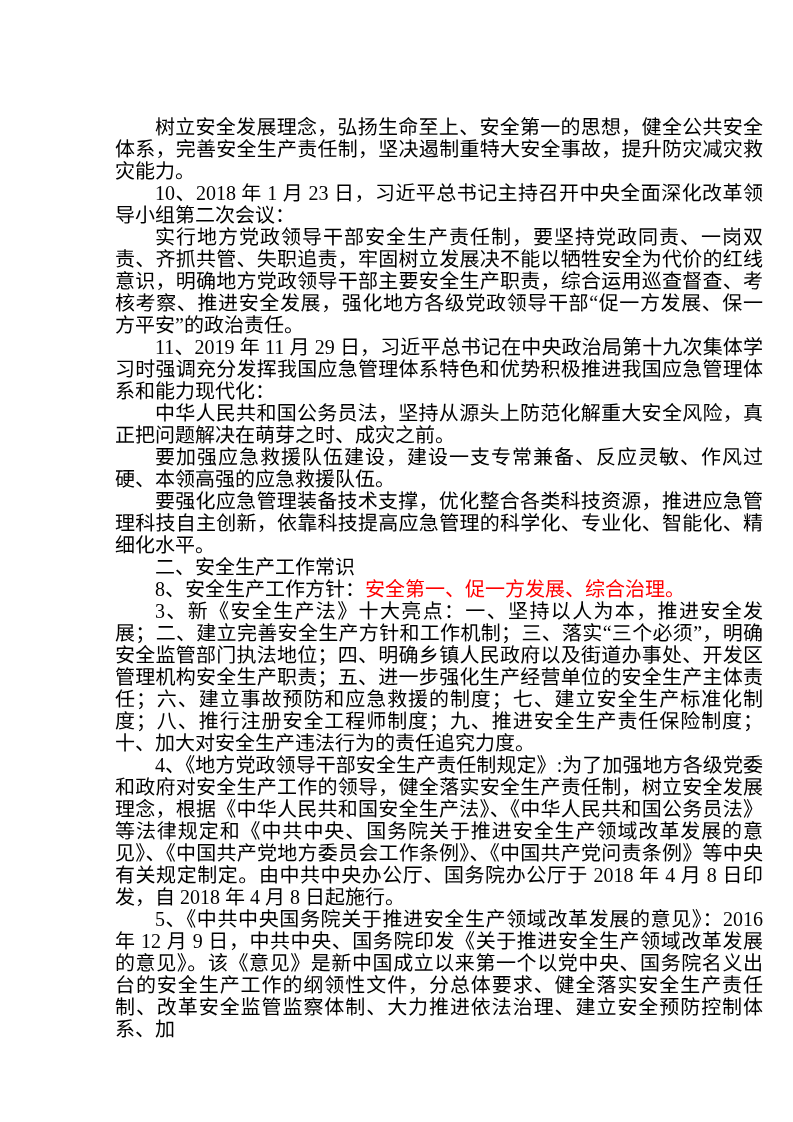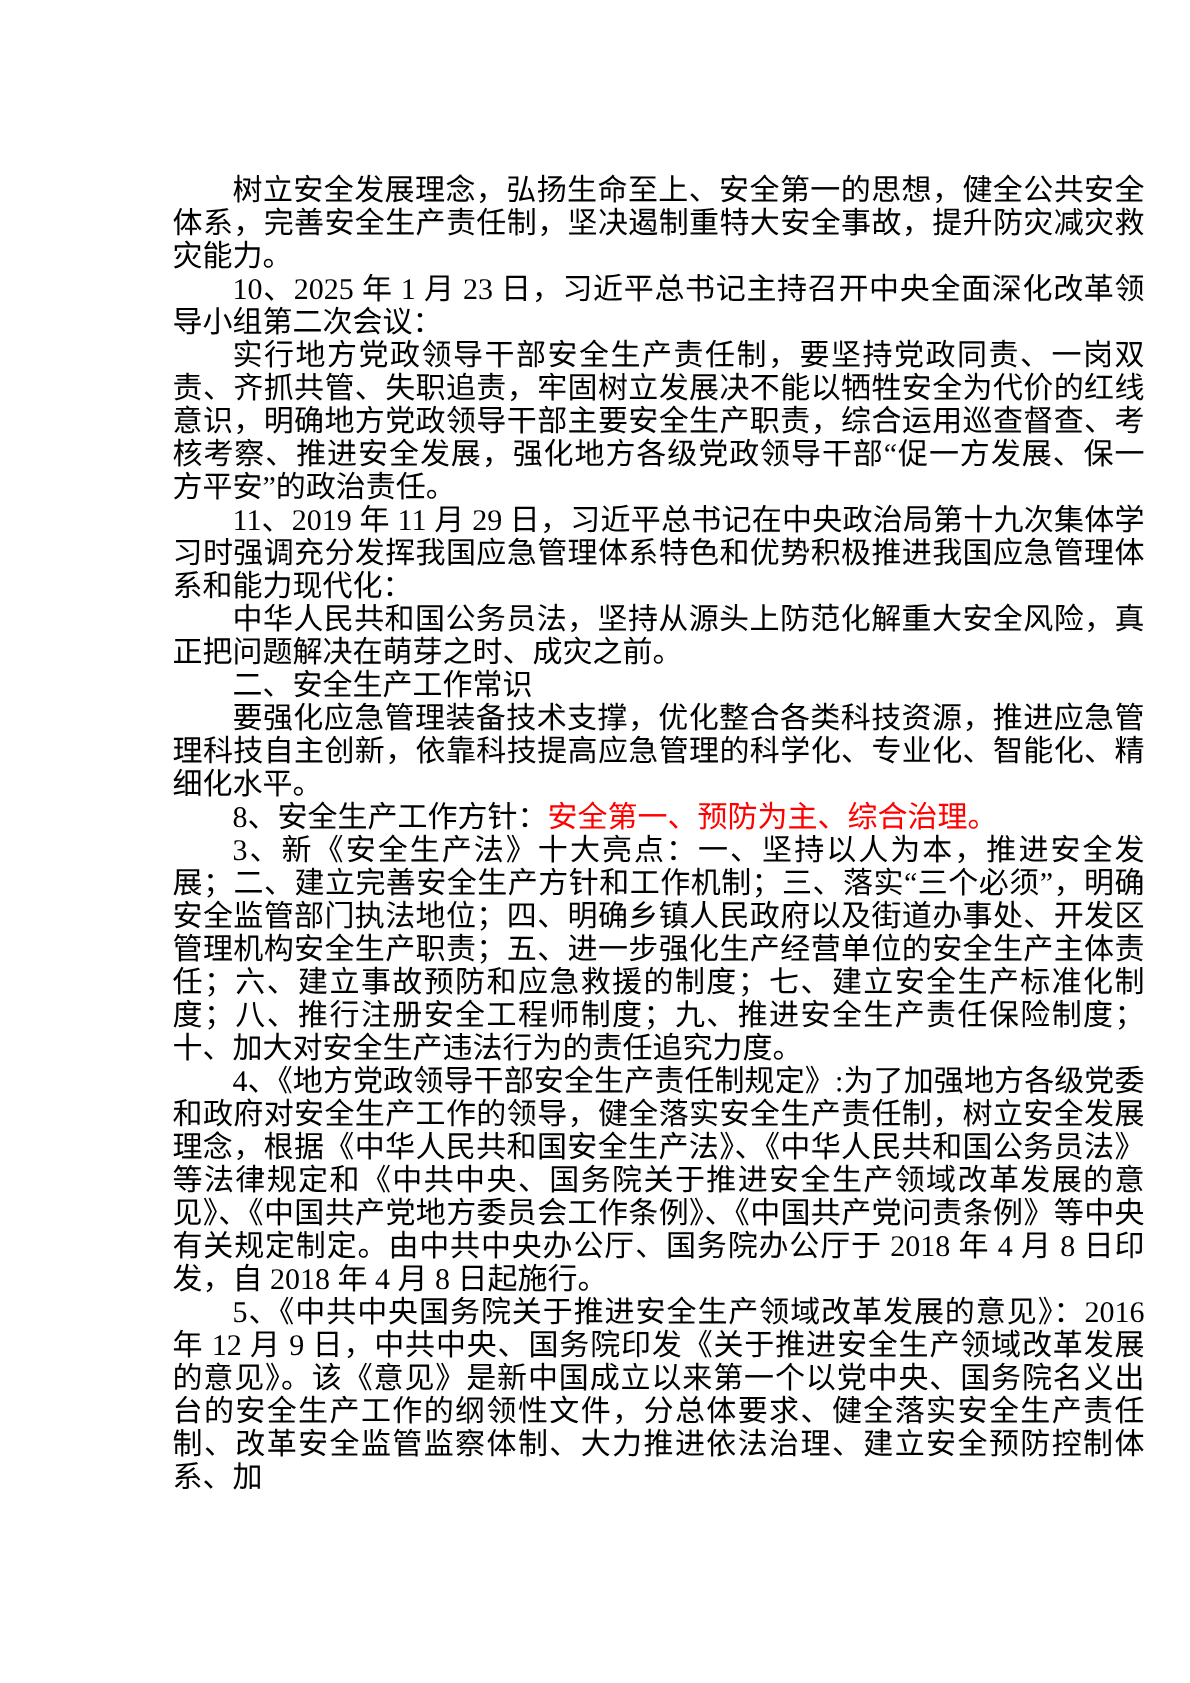--- a/index.html
+++ b/index.html
@@ -35,24 +35,25 @@
   .red {
     color: #ff0000;
   }
 </style>
 </head>
 <body>
 
 <div class="page">
   <div class="doc">
     <p>树立安全发展理念，弘扬生命至上、安全第一的思想，健全公共安全体系，完善安全生产责任制，坚决遏制重特大安全事故，提升防灾减灾救灾能力。</p>
-    <p>10、2025 年 1 月 23 日，习近平总书记主持召开中央全面深化改革领导小组第二次会议：</p>
+    <p>10、2018 年 1 月 23 日，习近平总书记主持召开中央全面深化改革领导小组第二次会议：</p>
     <p>实行地方党政领导干部安全生产责任制，要坚持党政同责、一岗双责、齐抓共管、失职追责，牢固树立发展决不能以牺牲安全为代价的红线意识，明确地方党政领导干部主要安全生产职责，综合运用巡查督查、考核考察、推进安全发展，强化地方各级党政领导干部“促一方发展、保一方平安”的政治责任。</p>
     <p>11、2019 年 11 月 29 日，习近平总书记在中央政治局第十九次集体学习时强调充分发挥我国应急管理体系特色和优势积极推进我国应急管理体系和能力现代化：</p>
     <p>中华人民共和国公务员法，坚持从源头上防范化解重大安全风险，真正把问题解决在萌芽之时、成灾之前。</p>
+    <p>要加强应急救援队伍建设，建设一支专常兼备、反应灵敏、作风过硬、本领高强的应急救援队伍。</p>
+    <p>要强化应急管理装备技术支撑，优化整合各类科技资源，推进应急管理科技自主创新，依靠科技提高应急管理的科学化、专业化、智能化、精细化水平。</p>
     <p>二、安全生产工作常识</p>
-    <p>要强化应急管理装备技术支撑，优化整合各类科技资源，推进应急管理科技自主创新，依靠科技提高应急管理的科学化、专业化、智能化、精细化水平。</p>
-    <p><span>8、安全生产工作方针：</span><span class="red">安全第一、预防为主、综合治理。</span></p>
+    <p><span>8、安全生产工作方针：</span><span class="red">安全第一、促一方发展、综合治理。</span></p>
     <p>3、新《安全生产法》十大亮点：一、坚持以人为本，推进安全发展；二、建立完善安全生产方针和工作机制；三、落实“三个必须”，明确安全监管部门执法地位；四、明确乡镇人民政府以及街道办事处、开发区管理机构安全生产职责；五、进一步强化生产经营单位的安全生产主体责任；六、建立事故预防和应急救援的制度；七、建立安全生产标准化制度；八、推行注册安全工程师制度；九、推进安全生产责任保险制度；十、加大对安全生产违法行为的责任追究力度。</p>
     <p>4、《地方党政领导干部安全生产责任制规定》:为了加强地方各级党委和政府对安全生产工作的领导，健全落实安全生产责任制，树立安全发展理念，根据《中华人民共和国安全生产法》、《中华人民共和国公务员法》等法律规定和《中共中央、国务院关于推进安全生产领域改革发展的意见》、《中国共产党地方委员会工作条例》、《中国共产党问责条例》等中央有关规定制定。由中共中央办公厅、国务院办公厅于 2018 年 4 月 8 日印发，自 2018 年 4 月 8 日起施行。</p>
     <p>5、《中共中央国务院关于推进安全生产领域改革发展的意见》：2016 年 12 月 9 日，中共中央、国务院印发《关于推进安全生产领域改革发展的意见》。该《意见》是新中国成立以来第一个以党中央、国务院名义出台的安全生产工作的纲领性文件，分总体要求、健全落实安全生产责任制、改革安全监管监察体制、大力推进依法治理、建立安全预防控制体系、加</p>
   </div>
 </div>
 
 </body></html>

